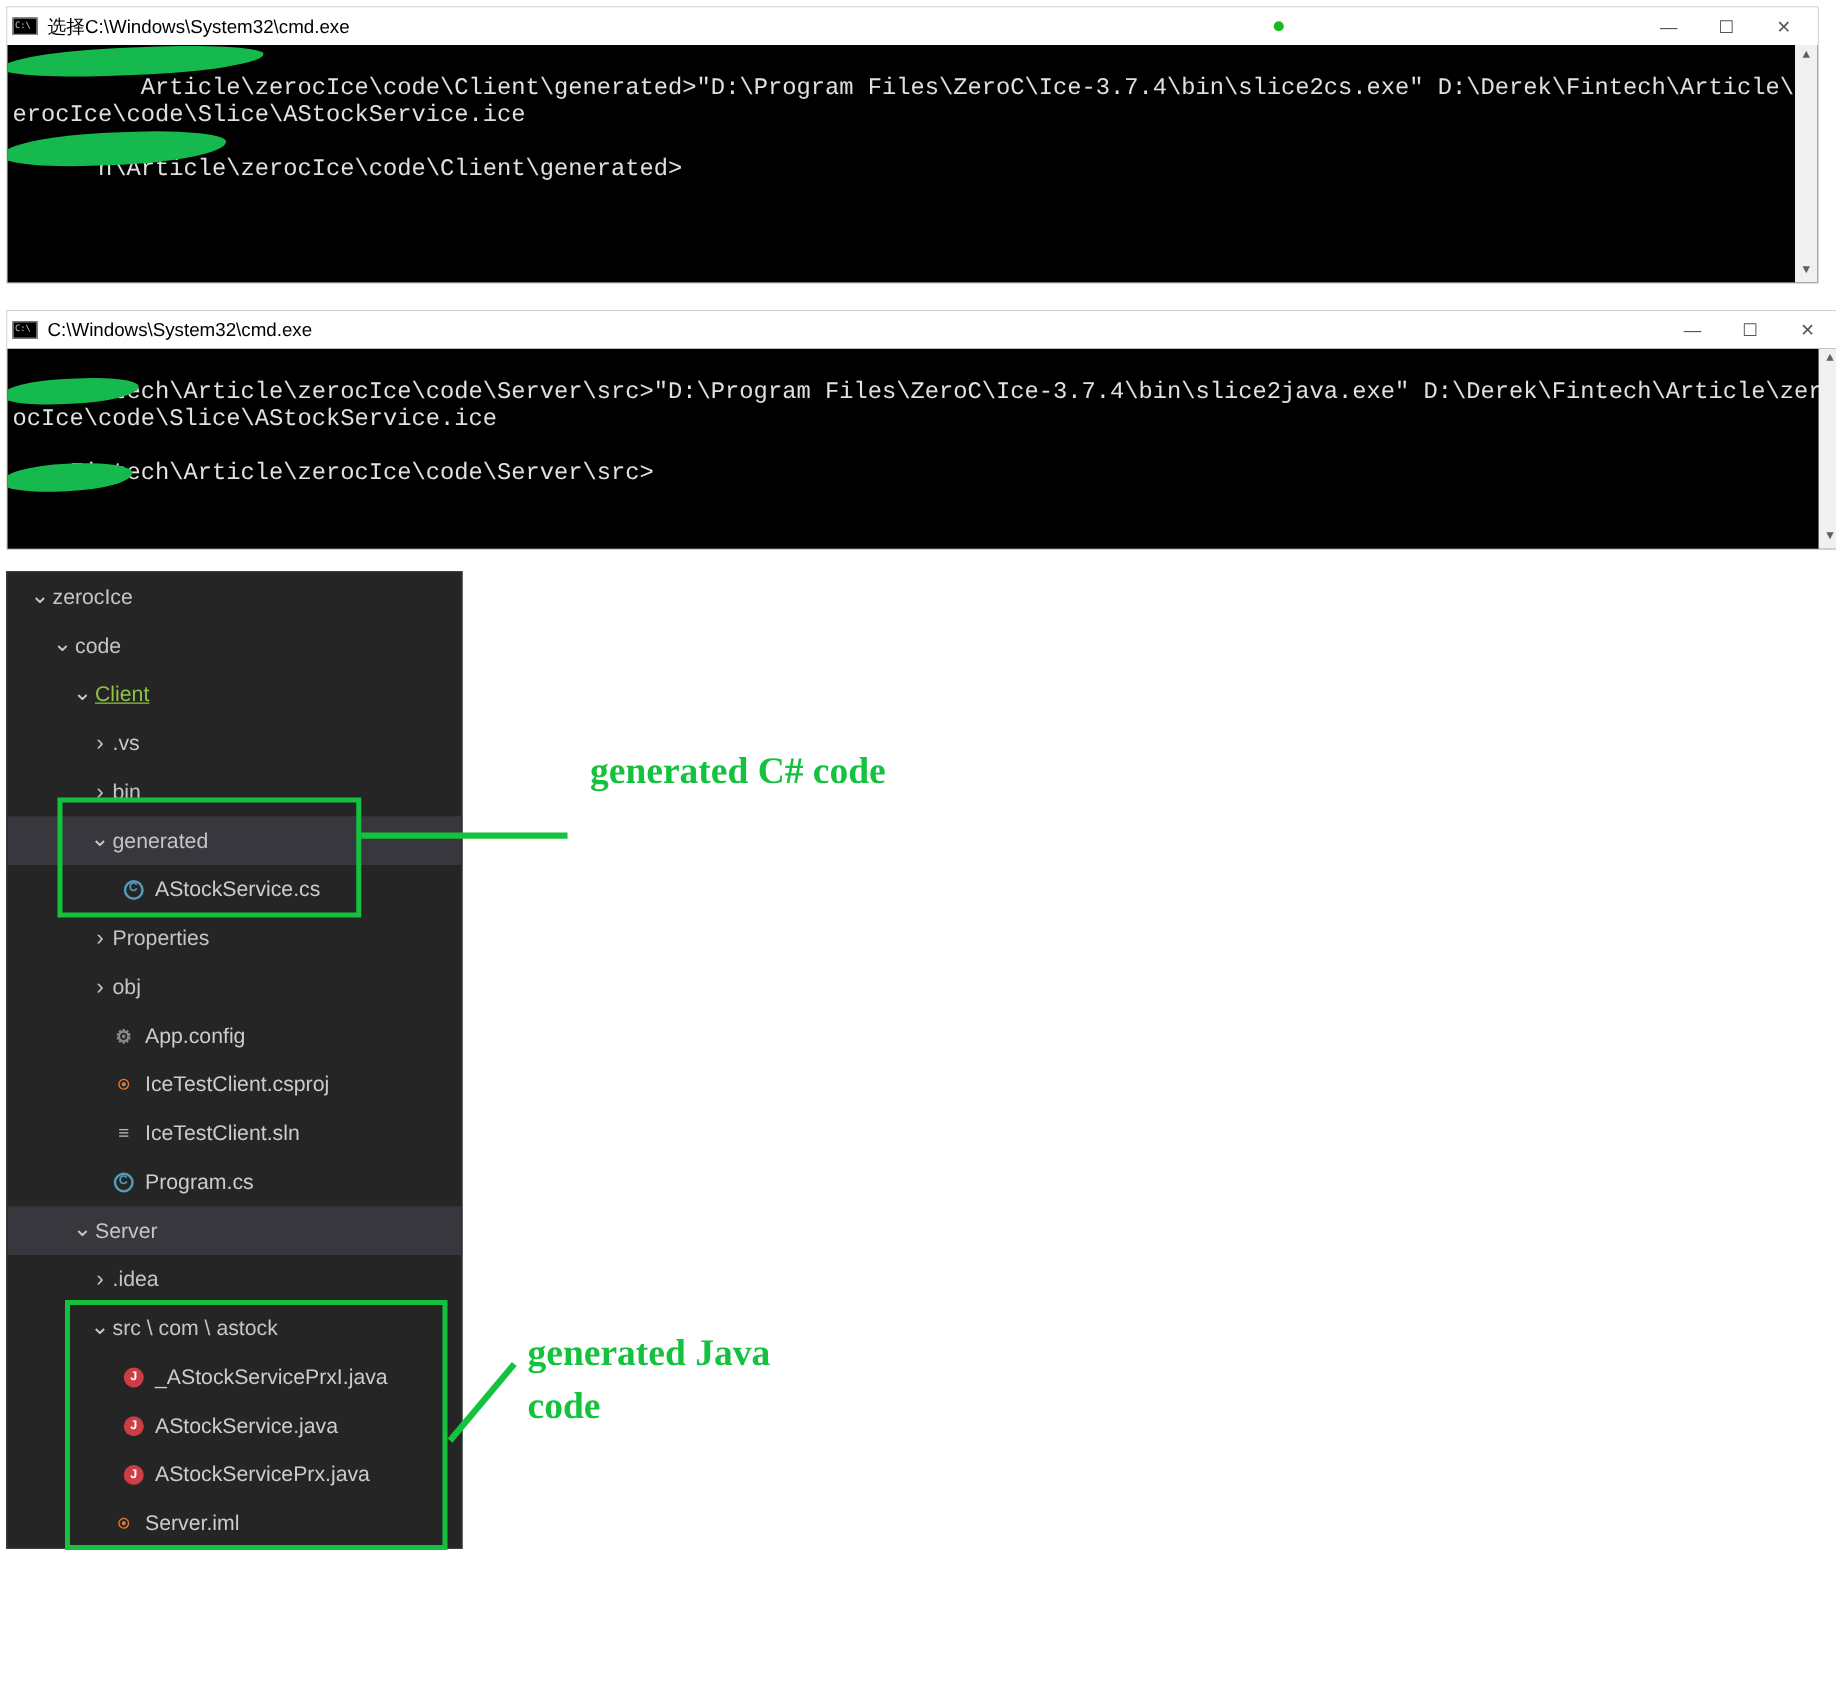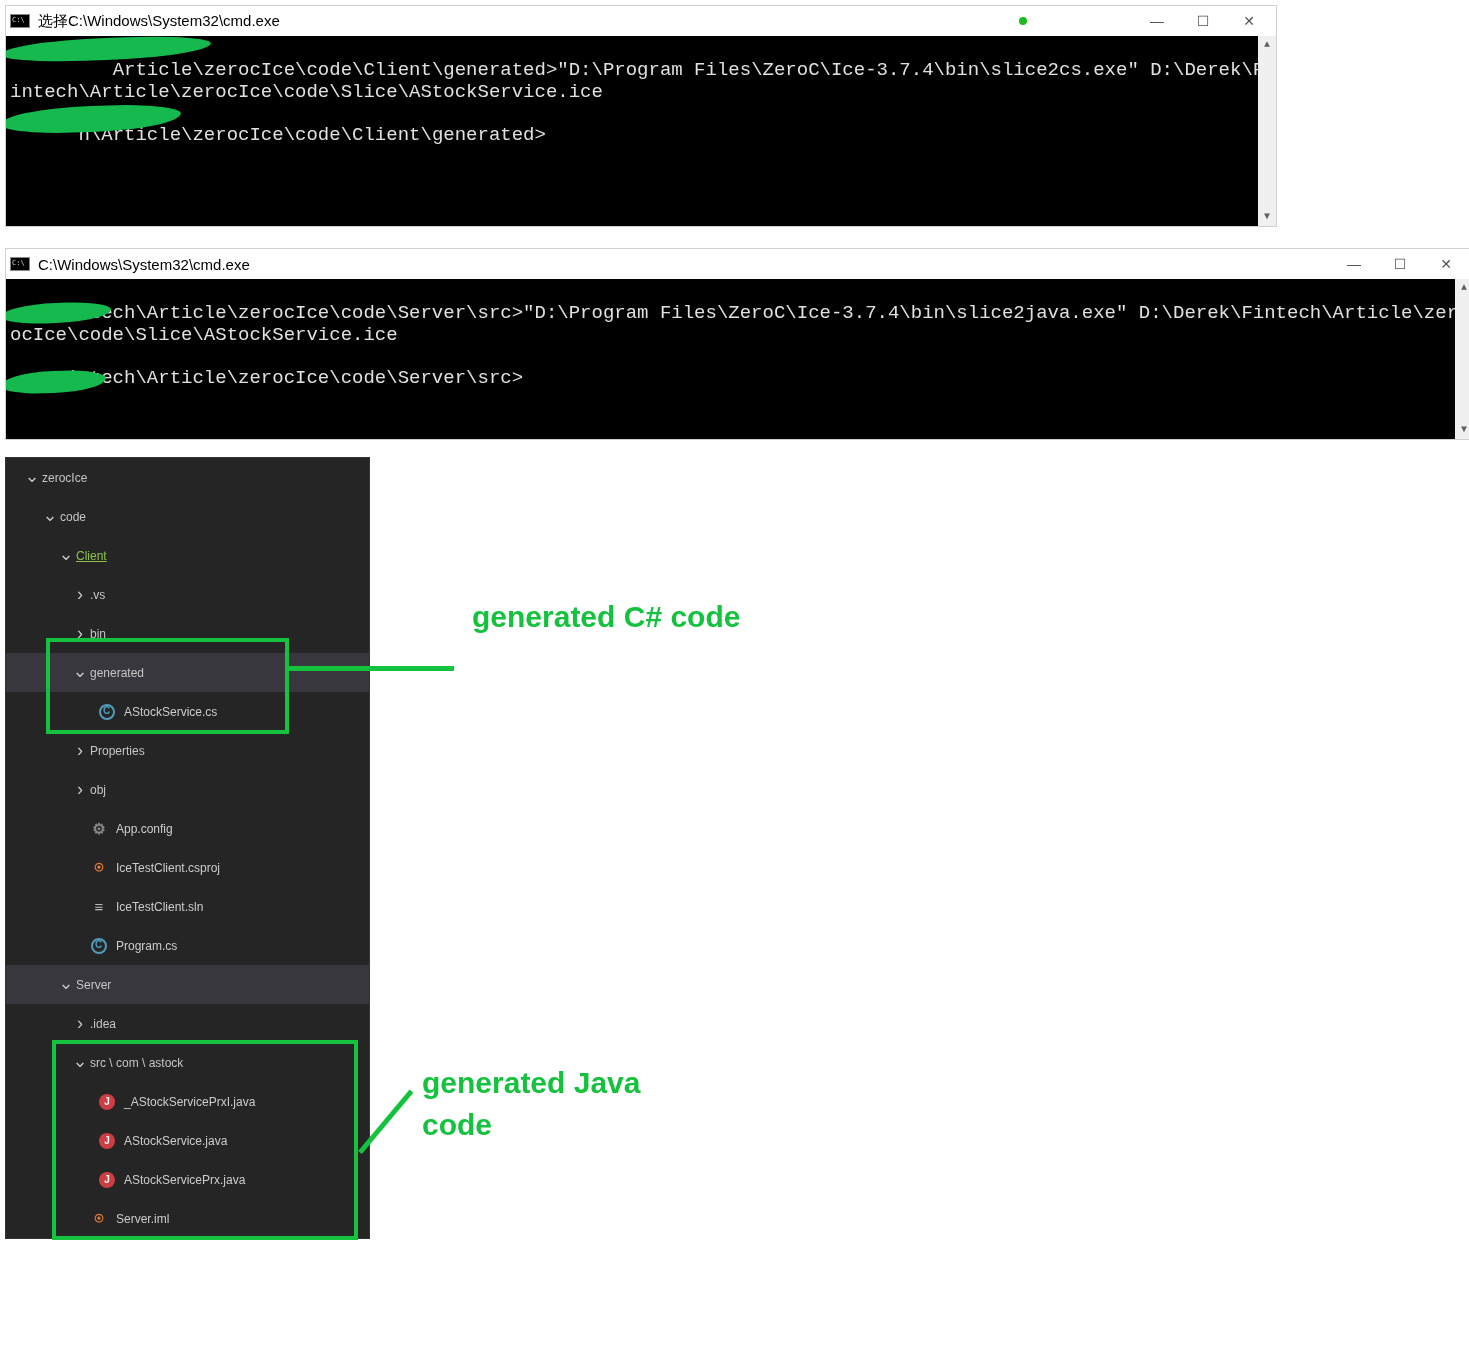--- a/index.html
+++ b/index.html
@@ -90,21 +90,21 @@
     }
 
     
     .explorer {
       position: absolute;
       left: 5px;
       top: 457px;
       width: 365px;
       background: #252526;
       color: #cccccc;
-      font-size: 12px;
+      font-size: 17px;
       font-family: "Segoe UI", sans-serif;
       border: 1px solid #333;
     }
     .tree-row {
       height: 39px;
       display: flex;
       align-items: center;
       padding-right: 6px;
       position: relative;
       white-space: nowrap;
@@ -155,21 +155,21 @@
     }
     .anno-line.diag {
       height: 5px;
       transform-origin: left center;
     }
     .anno-label {
       position: absolute;
       color: #14c23e;
       font-size: 30px;
       font-weight: bold;
-      font-family: Liberation Sans, sans-serif;
+      font-family: Liberation Serif, serif;
       pointer-events: none;
       line-height: 1.4;
     }
 
     
     .ico-cs {
       width:16px;height:16px;border-radius:50%;
       border:2px solid #519aba;
       position: relative;
     }
@@ -184,21 +184,21 @@
     .ico-gear::after{content:"⚙";font-size:15px;}
     .ico-rss{color:#e37933;}
     .ico-rss::after{content:"⦿";font-size:10px;}
     .ico-sln{color:#bbb;}
     .ico-sln::after{content:"≡";font-size:15px;}
 
   </style>
 </head>
 <body>
 
-<div class="cmd-window" style="top:5px; width:1272px;">
+<div class="cmd-window" style="top:5px; width:1450px;">
   <div class="cmd-titlebar">
     <span class="cmd-icon"></span>
     <span class="cmd-title-text">选择C:\Windows\System32\cmd.exe</span>
     <span class="cmd-title-spacer"></span>
     <span class="green-dot" style="left:1013px; top:11px;"></span>
     <div class="cmd-win-btn">—</div>
     <div class="cmd-win-btn">☐</div>
     <div class="cmd-win-btn close">✕</div>
   </div>
   <div class="cmd-body" style="height:190px;">

